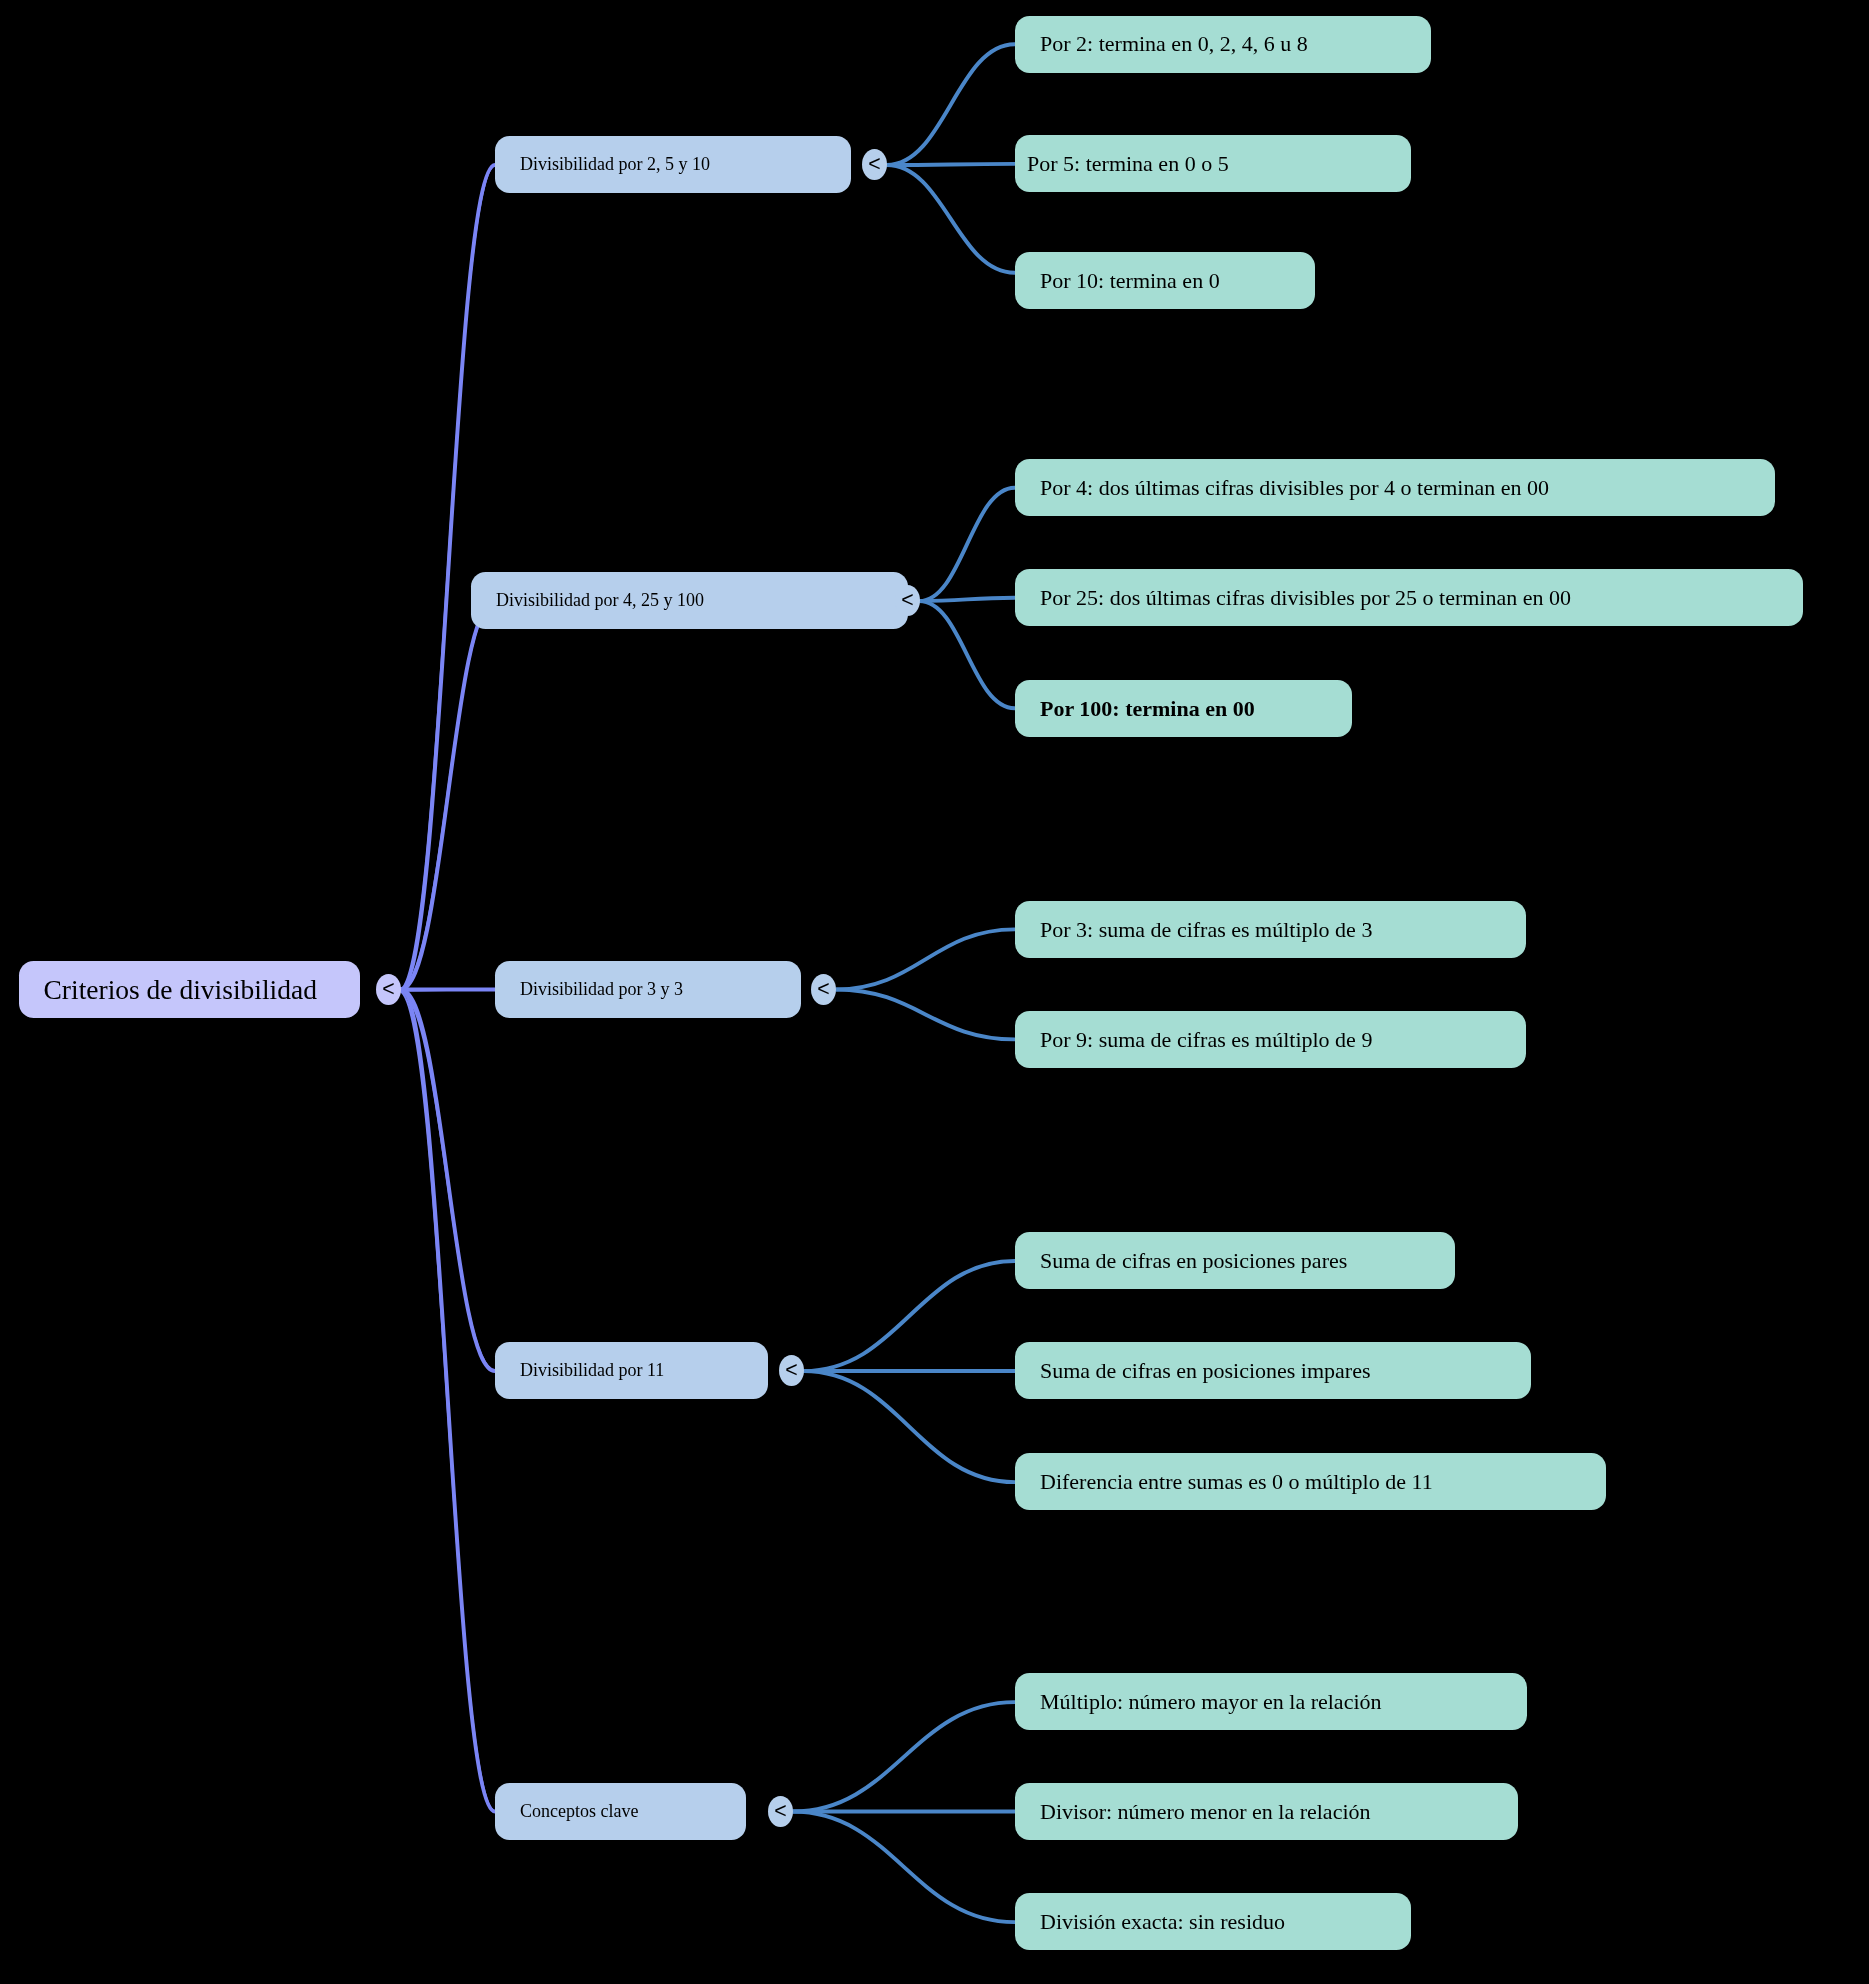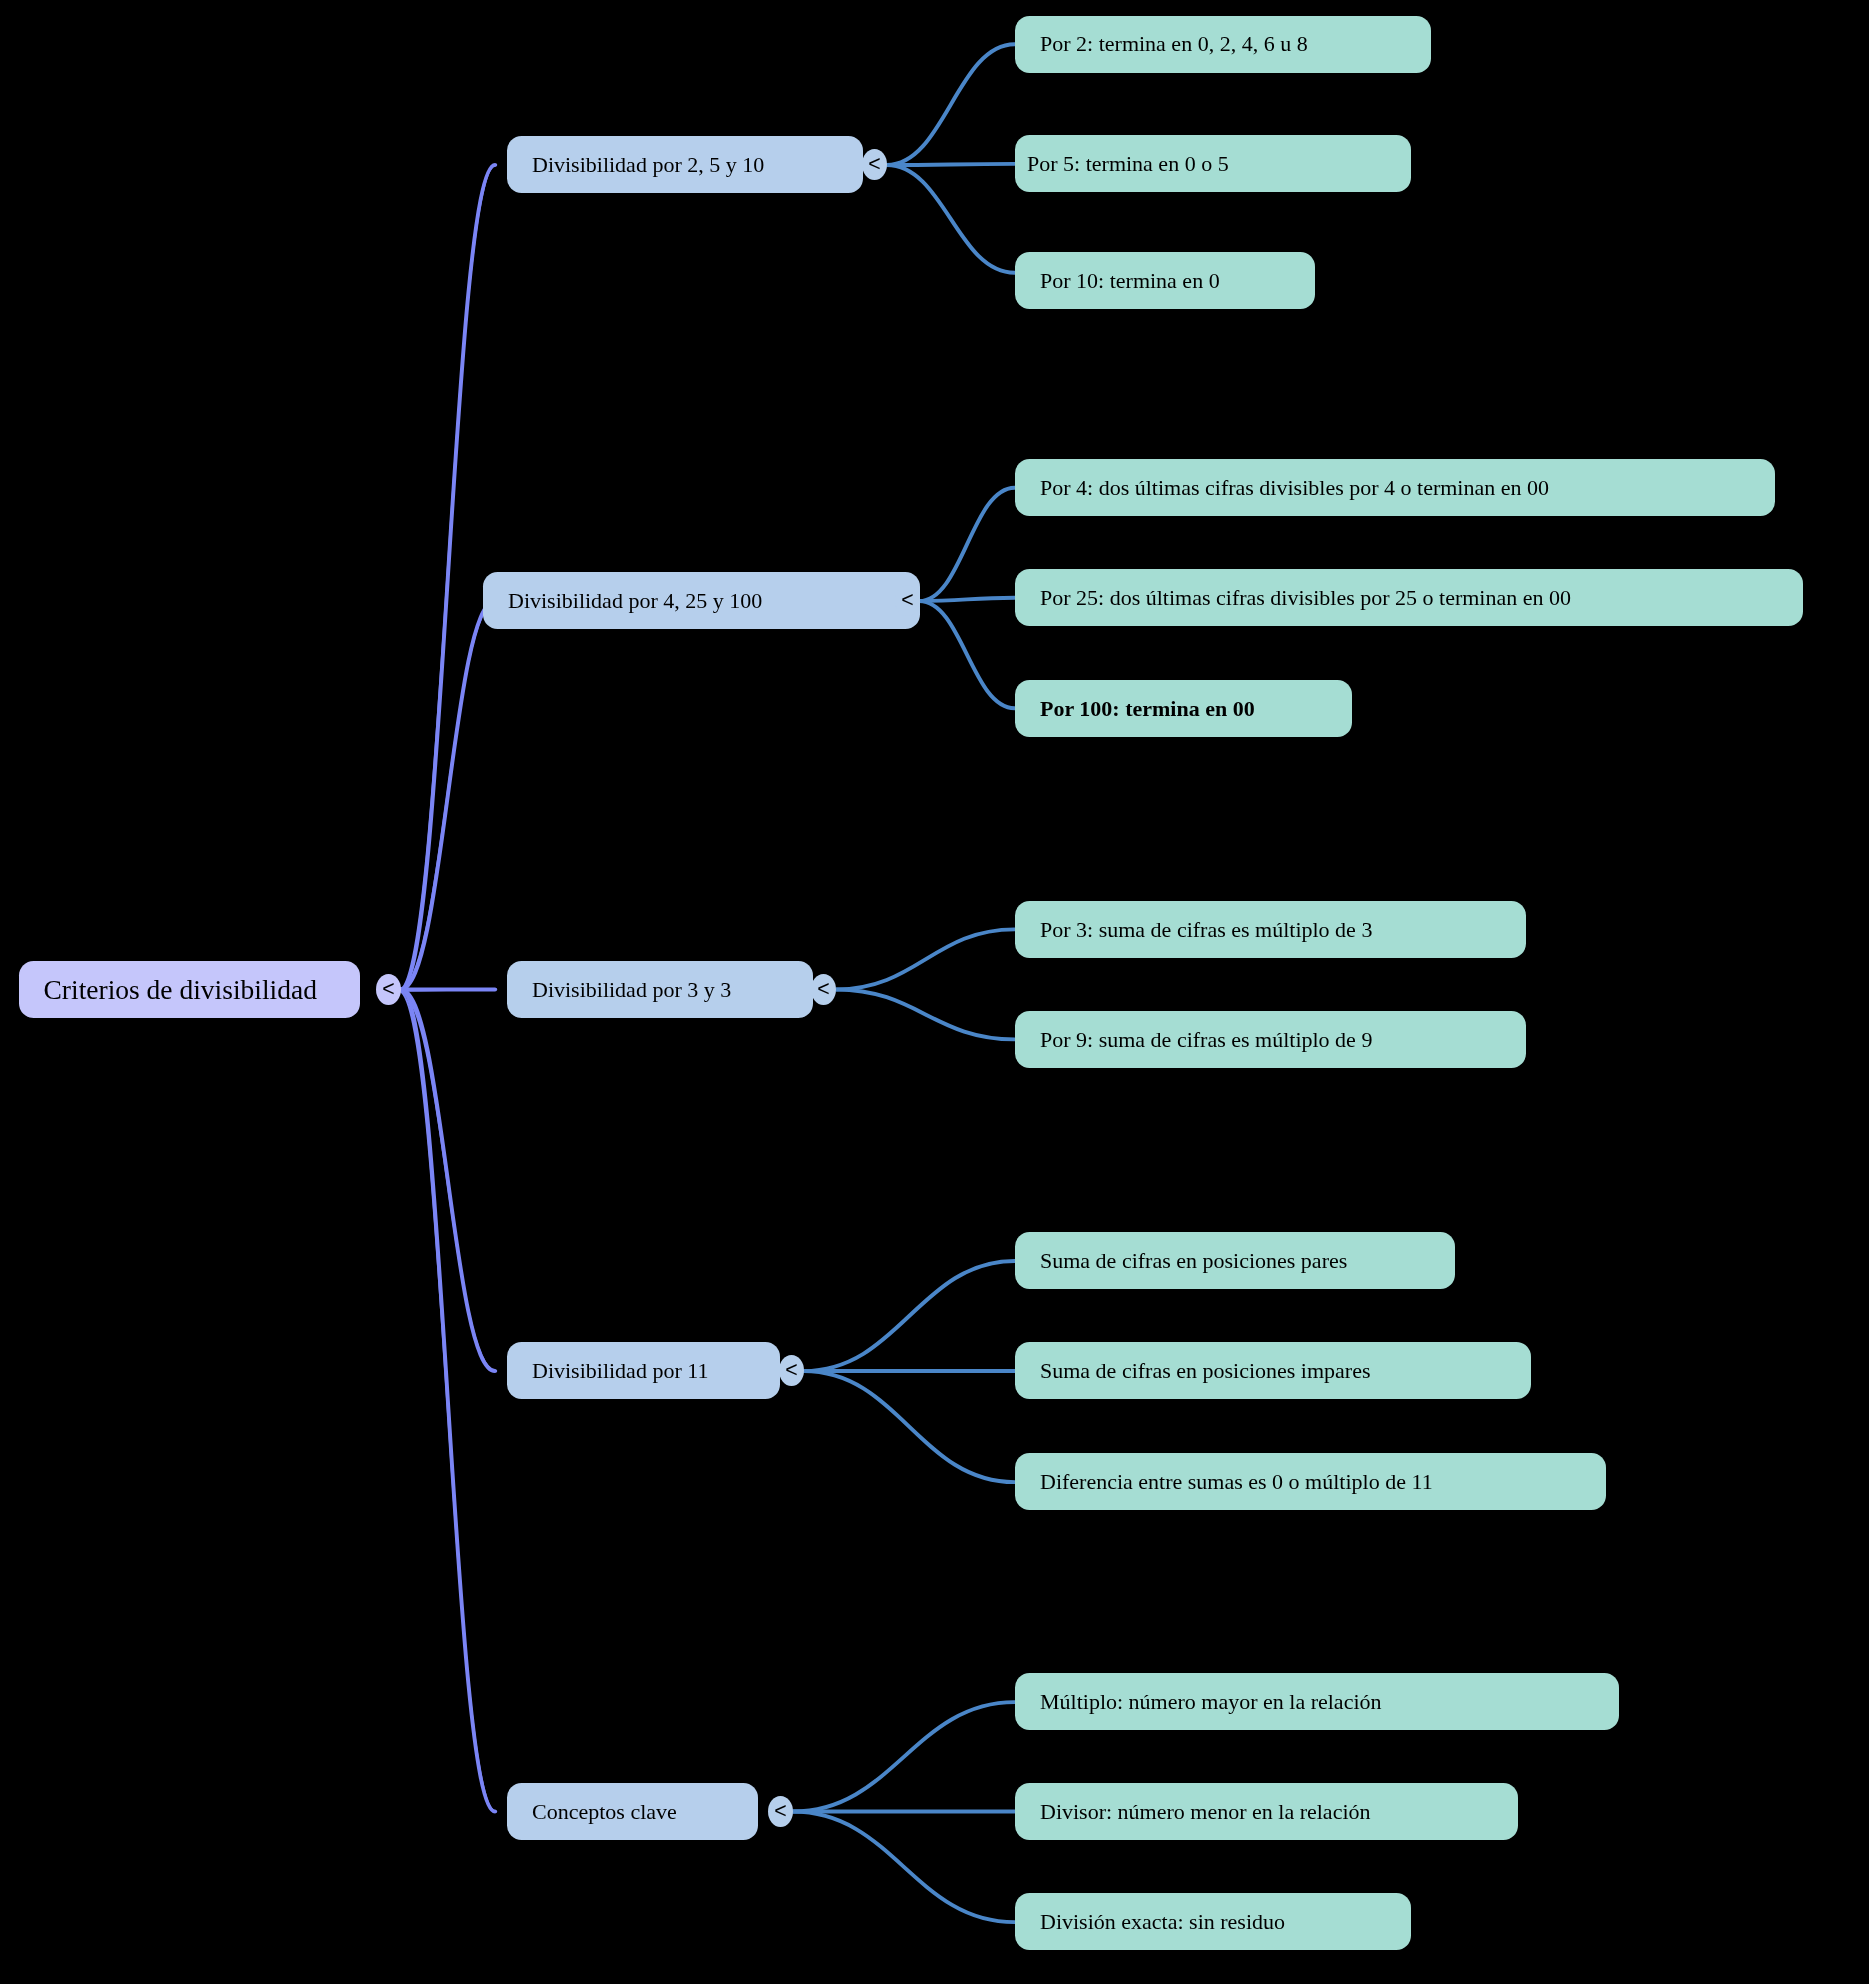--- a/index.html
+++ b/index.html
@@ -37,22 +37,21 @@
     color: #000000;
     font-family: "Liberation Serif", "DejaVu Serif", serif;
     white-space: nowrap;
   }
   .node-root {
     background: #c5c6fb;
     font-size: 27.5px;
   }
   .node-branch {
     background: #b6cfec;
-    font-size: 22px;
-    margin-left: 12px;
+    font-size: 18px;
   }
   .node-leaf {
     background: #a5ddd3;
     font-size: 22px;
   }
   .toggle {
     position: absolute;
     border-radius: 50%;
     display: flex;
     align-items: center;
@@ -121,19 +120,19 @@
       <div class="toggle toggle-branch" style="left: 811px; top: 974px;">&lt;</div>
       <div class="node node-leaf" style="left: 1015px; top: 901px; width: 511px; height: 57px;">Por 3: suma de cifras es múltiplo de 3</div>
       <div class="node node-leaf" style="left: 1015px; top: 1011px; width: 511px; height: 57px;">Por 9: suma de cifras es múltiplo de 9</div>
       <div class="node node-branch" style="left: 495px; top: 1342px; width: 273px; height: 57px;">Divisibilidad por 11</div>
       <div class="toggle toggle-branch" style="left: 779px; top: 1355px;">&lt;</div>
       <div class="node node-leaf" style="left: 1015px; top: 1232px; width: 440px; height: 57px;">Suma de cifras en posiciones pares</div>
       <div class="node node-leaf" style="left: 1015px; top: 1342px; width: 516px; height: 57px;">Suma de cifras en posiciones impares</div>
       <div class="node node-leaf" style="left: 1015px; top: 1453px; width: 591px; height: 57px;">Diferencia entre sumas es 0 o múltiplo de 11</div>
       <div class="node node-branch" style="left: 495px; top: 1783px; width: 251px; height: 57px;">Conceptos clave</div>
       <div class="toggle toggle-branch" style="left: 768px; top: 1796px;">&lt;</div>
-      <div class="node node-leaf" style="left: 1015px; top: 1673px; width: 604px; height: 57px;">Múltiplo: número mayor en la relación</div>
+      <div class="node node-leaf" style="left: 1015px; top: 1673px; width: 512px; height: 57px;">Múltiplo: número mayor en la relación</div>
       <div class="node node-leaf" style="left: 1015px; top: 1783px; width: 503px; height: 57px;">Divisor: número menor en la relación</div>
       <div class="node node-leaf" style="left: 1015px; top: 1893px; width: 396px; height: 57px;">División exacta: sin residuo</div>
       <div class="toggle toggle-root" style="left: 376px; top: 974px;">&lt;</div>
     </div>
 </div>
 
 
 </body></html>

